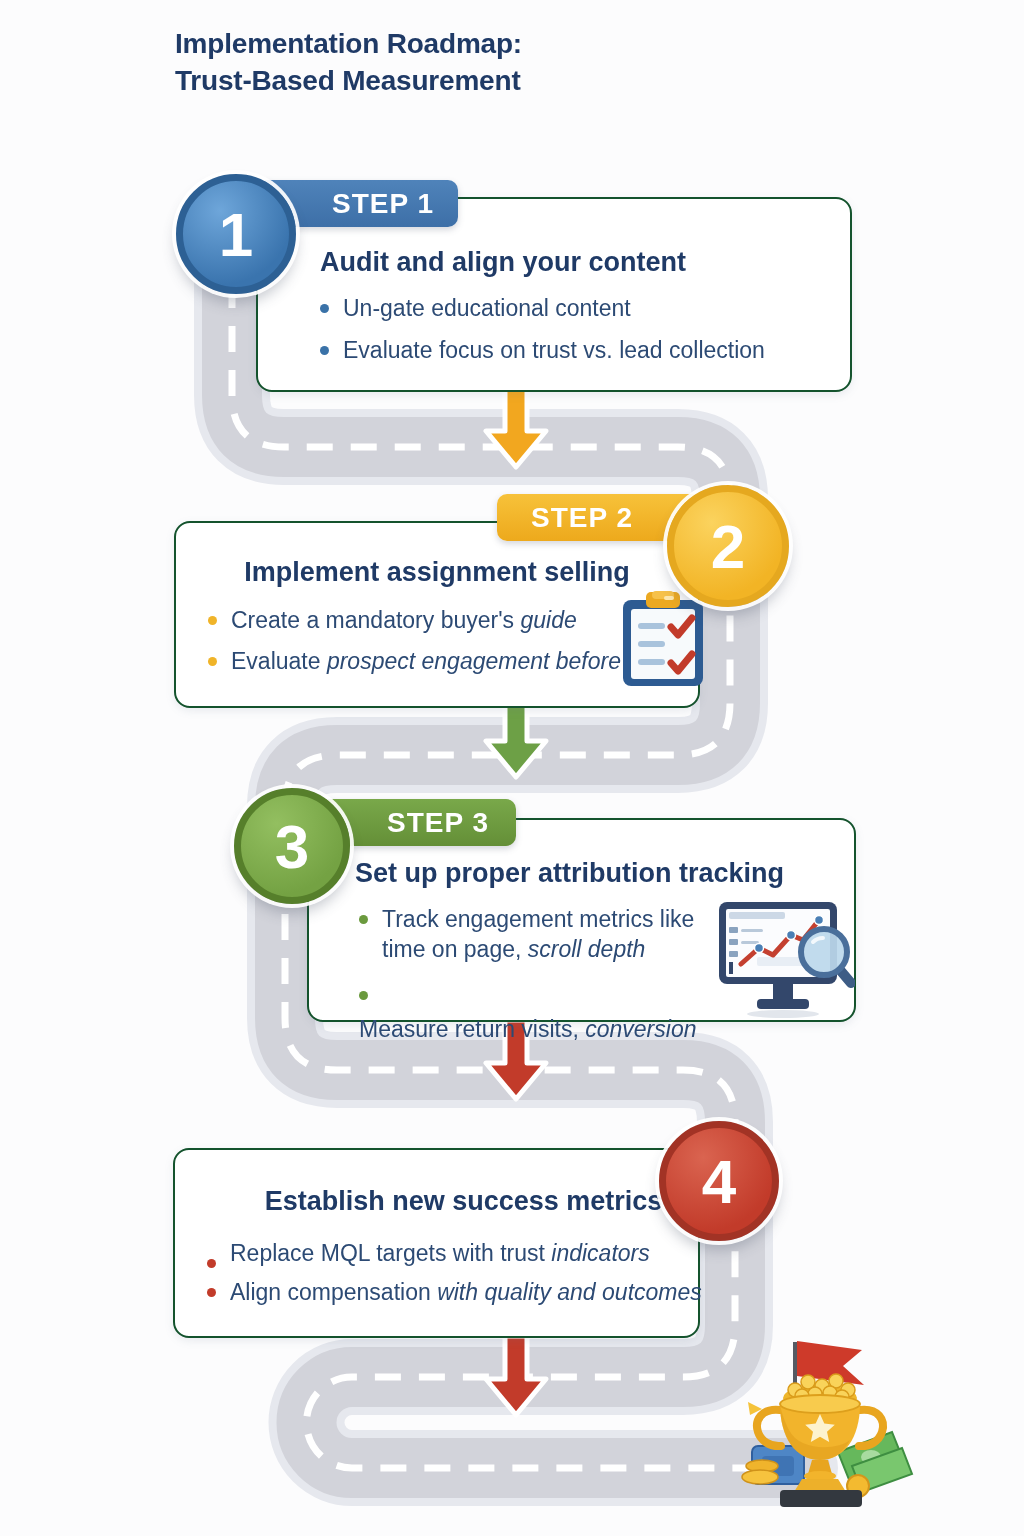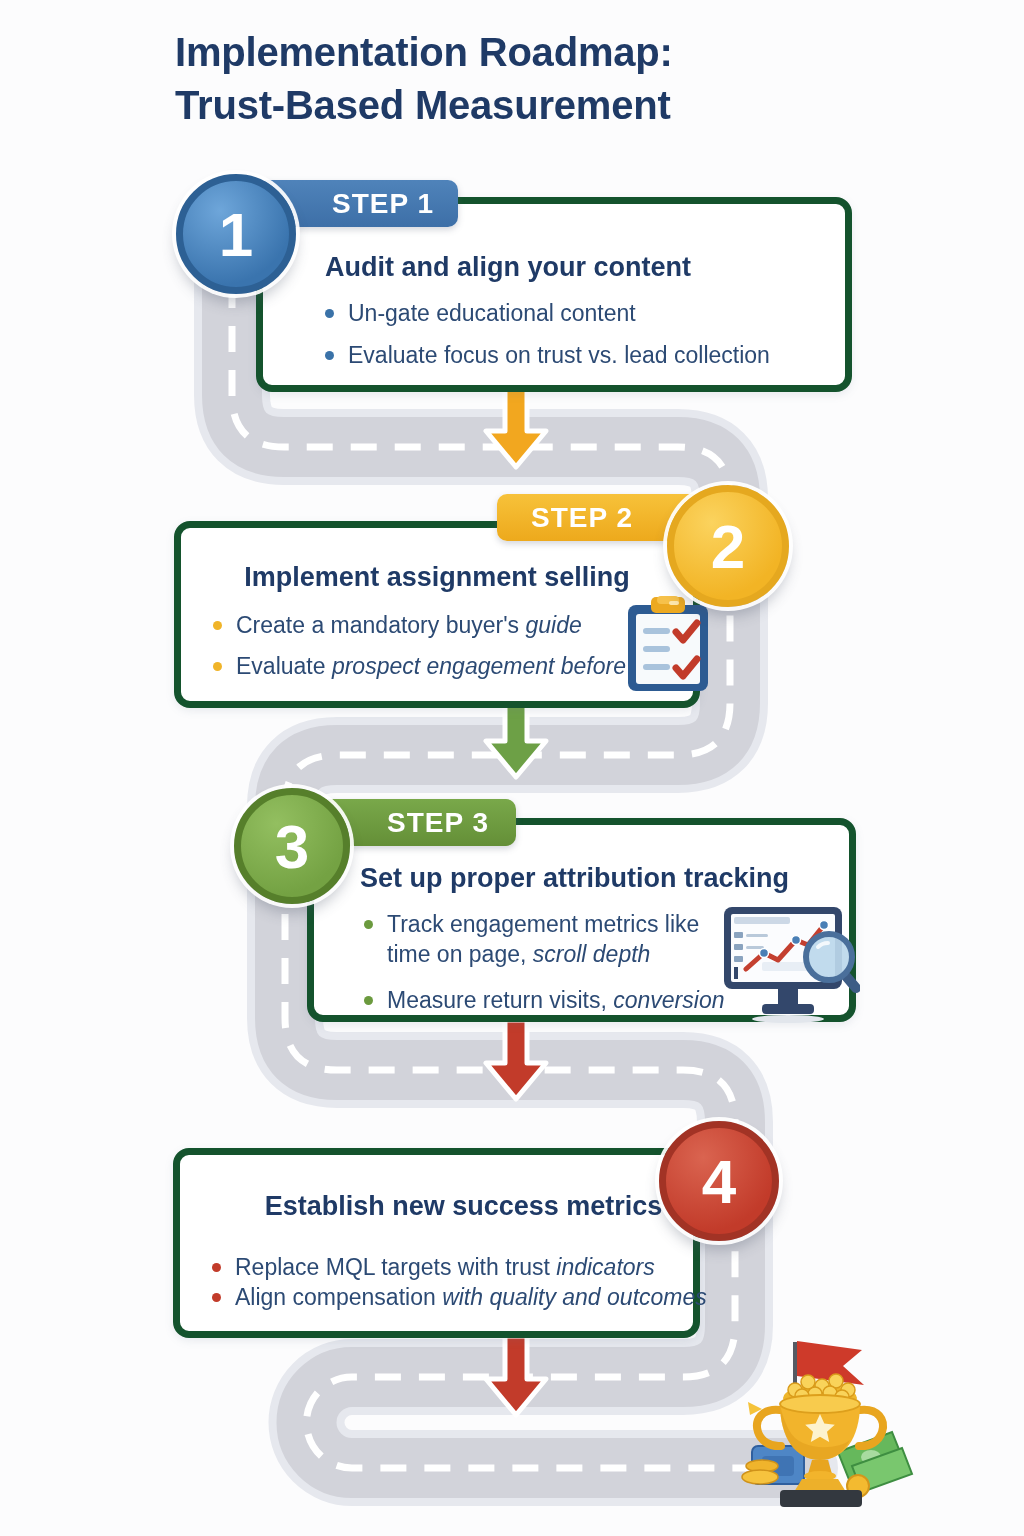--- a/index.html
+++ b/index.html
@@ -3,25 +3,25 @@
 <meta charset="utf-8">
 <style>
   html,body{margin:0;padding:0;background:#fff;}
   .stage{
     position:relative;width:1024px;height:1536px;overflow:hidden;
     background:#fcfcfd;font-family:"Liberation Sans",sans-serif;
   }
   .bg-svg{position:absolute;left:0;top:0;z-index:0;}
   .title{
     position:absolute;left:175px;top:26px;z-index:1;
-    color:#1f3a66;font-size:40px;font-weight:bold;line-height:1.32;letter-spacing:-0.2px;
+    color:#1f3a66;font-size:28px;font-weight:bold;line-height:1.32;letter-spacing:-0.2px;
   }
   .title span{display:block;}
   .card{
-    position:absolute;background:#ffffff;border:7px solid #14532d;border-radius:16px;
+    position:absolute;background:#ffffff;border:2px solid #14532d;border-radius:16px;
     box-shadow:0 3px 8px rgba(110,120,145,.13);z-index:2;box-sizing:border-box;
   }
   .card1{left:256px;top:197px;width:596px;height:195px;}
   .card2{left:174px;top:521px;width:526px;height:187px;}
   .card3{left:307px;top:818px;width:549px;height:204px;}
   .card4{left:173px;top:1148px;width:527px;height:190px;}
   .heading{
     position:absolute;color:#1f3a66;font-weight:bold;font-size:27px;white-space:nowrap;
   }
   .card1 .heading{left:62px;top:48px;}
@@ -32,22 +32,22 @@
     position:absolute;display:flex;gap:14px;color:#2c4a74;font-size:23px;line-height:30px;white-space:nowrap;
   }
   .dot{width:9px;height:9px;border-radius:50%;margin-top:11px;flex:none;}
   .card1 .dot{background:#3a72a8;}
   .card2 .dot{background:#f0b429;}
   .card3 .dot{background:#6b9a3e;}
   .card4 .dot{background:#c23b2a;}
   .card1 .b1{left:62px;top:94px;} .card1 .b2{left:62px;top:136px;}
   .card2 .b1{left:32px;top:82px;}  .card2 .b2{left:32px;top:123px;}
   .card3 .b1{left:50px;top:84px;white-space:normal;width:356px;}
-  .card3 .b2{left:50px;top:160px;}
-  .card4 .b1{left:32px;top:97px;}  .card4 .b2{left:32px;top:127px;}
+  .card3 .b2{left:50px;top:160px;flex-direction:column;}
+  .card4 .b1{left:32px;top:88px;align-items:flex-end;}  .card4 .b2{left:32px;top:127px;}
   .it{font-style:italic;}
   .banner{
     position:absolute;height:47px;border-radius:10px;z-index:3;color:#fff;font-weight:bold;
     font-size:28px;letter-spacing:1px;display:flex;align-items:center;justify-content:center;
     box-sizing:border-box;box-shadow:0 3px 6px rgba(90,100,120,.25);
   }
   .banner1{left:258px;top:180px;width:200px;padding-left:50px;background:linear-gradient(#4f83ba,#3d6fa7);}
   .banner2{left:497px;top:494px;width:206px;padding-right:36px;background:linear-gradient(#f7c23a,#eda91c);}
   .banner3{left:300px;top:799px;width:216px;padding-left:60px;background:linear-gradient(#79a84a,#648f37);}
   .banner4{left:490px;top:1123px;width:212px;padding-right:40px;background:linear-gradient(#cc4b38,#b93526);}

